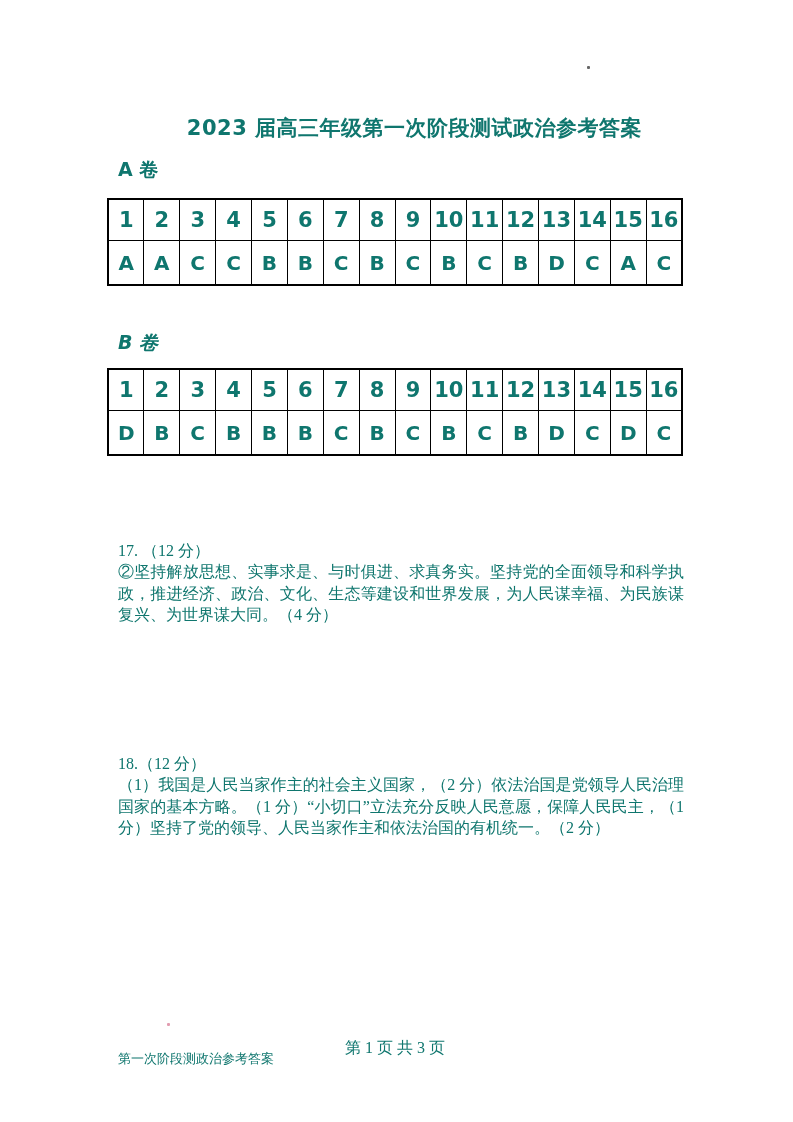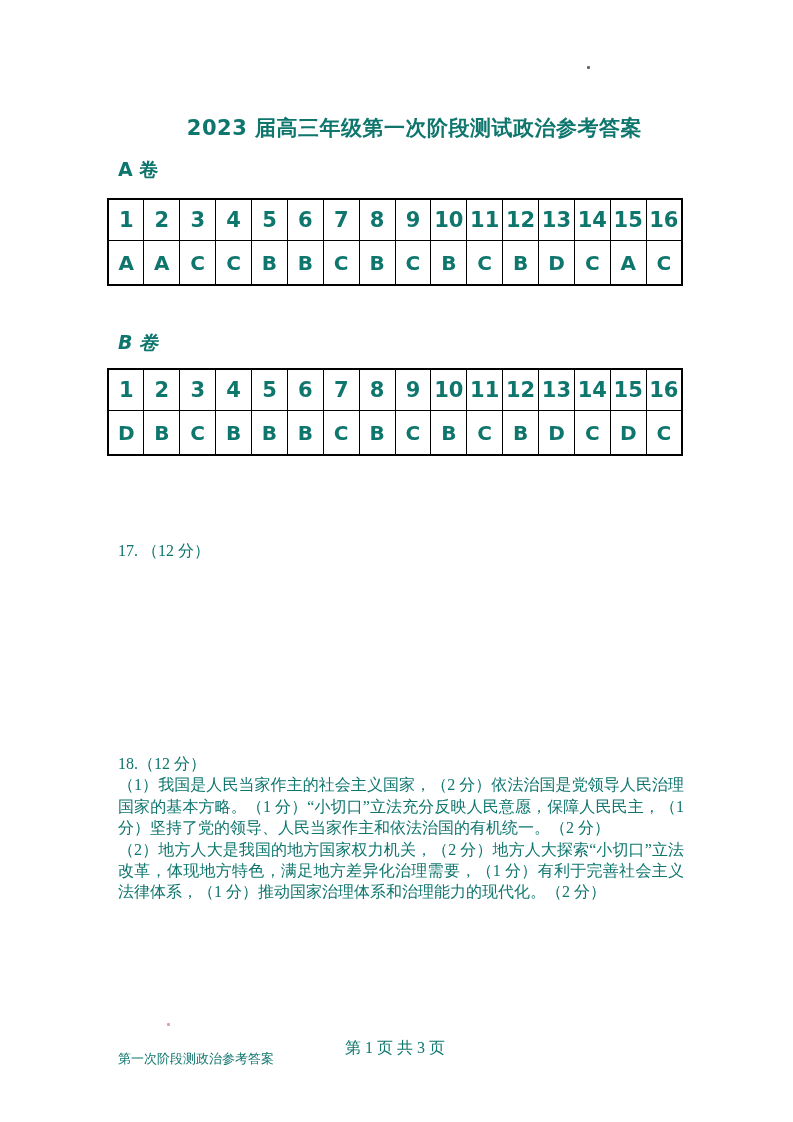--- a/index.html
+++ b/index.html
@@ -169,26 +169,26 @@
       <td>D</td>
       <td>C</td>
       <td>D</td>
       <td>C</td>
     </tr>
   </tbody>
     </table>
 
   <div class="qa" id="q17">
     <p>17. （12 分）</p>
+    <p>②坚持解放思想、实事求是、与时俱进、求真务实。坚持党的全面领导和科学执政，推进经济、政治、文化、生态等建设和世界发展，为人民谋幸福、为民族谋复兴、为世界谋大同。（4 分）</p>
   </div>
 
   <div class="qa" id="q18">
     <p>18.（12 分）</p>
     <p>（1）我国是人民当家作主的社会主义国家，（2 分）依法治国是党领导人民治理国家的基本方略。（1 分）“小切口”立法充分反映人民意愿，保障人民民主，（1 分）坚持了党的领导、人民当家作主和依法治国的有机统一。（2 分）</p>
-    <p>（2）地方人大是我国的地方国家权力机关，（2 分）地方人大探索“小切口”立法改革，体现地方特色，满足地方差异化治理需要，（1 分）有利于完善社会主义法律体系，（1 分）推动国家治理体系和治理能力的现代化。（2 分）</p>
   </div>
 
 
   <div class="footer-left">第一次阶段测政治参考答案</div>
   <div class="footer-page">第 1 页 共 3 页</div>
 
   <div class="speck" id="speck-top"></div>
   <div class="speck" id="speck-bottom"></div>
 
 </div>

